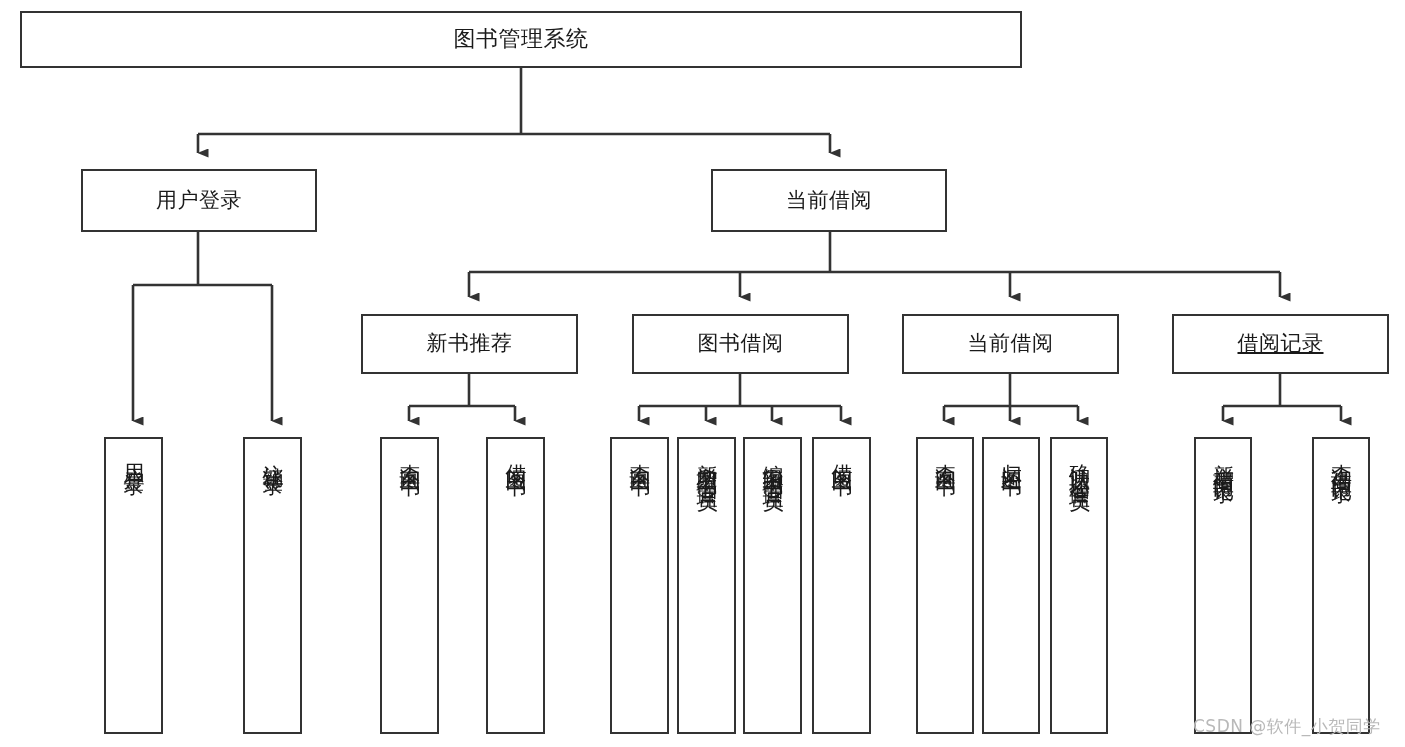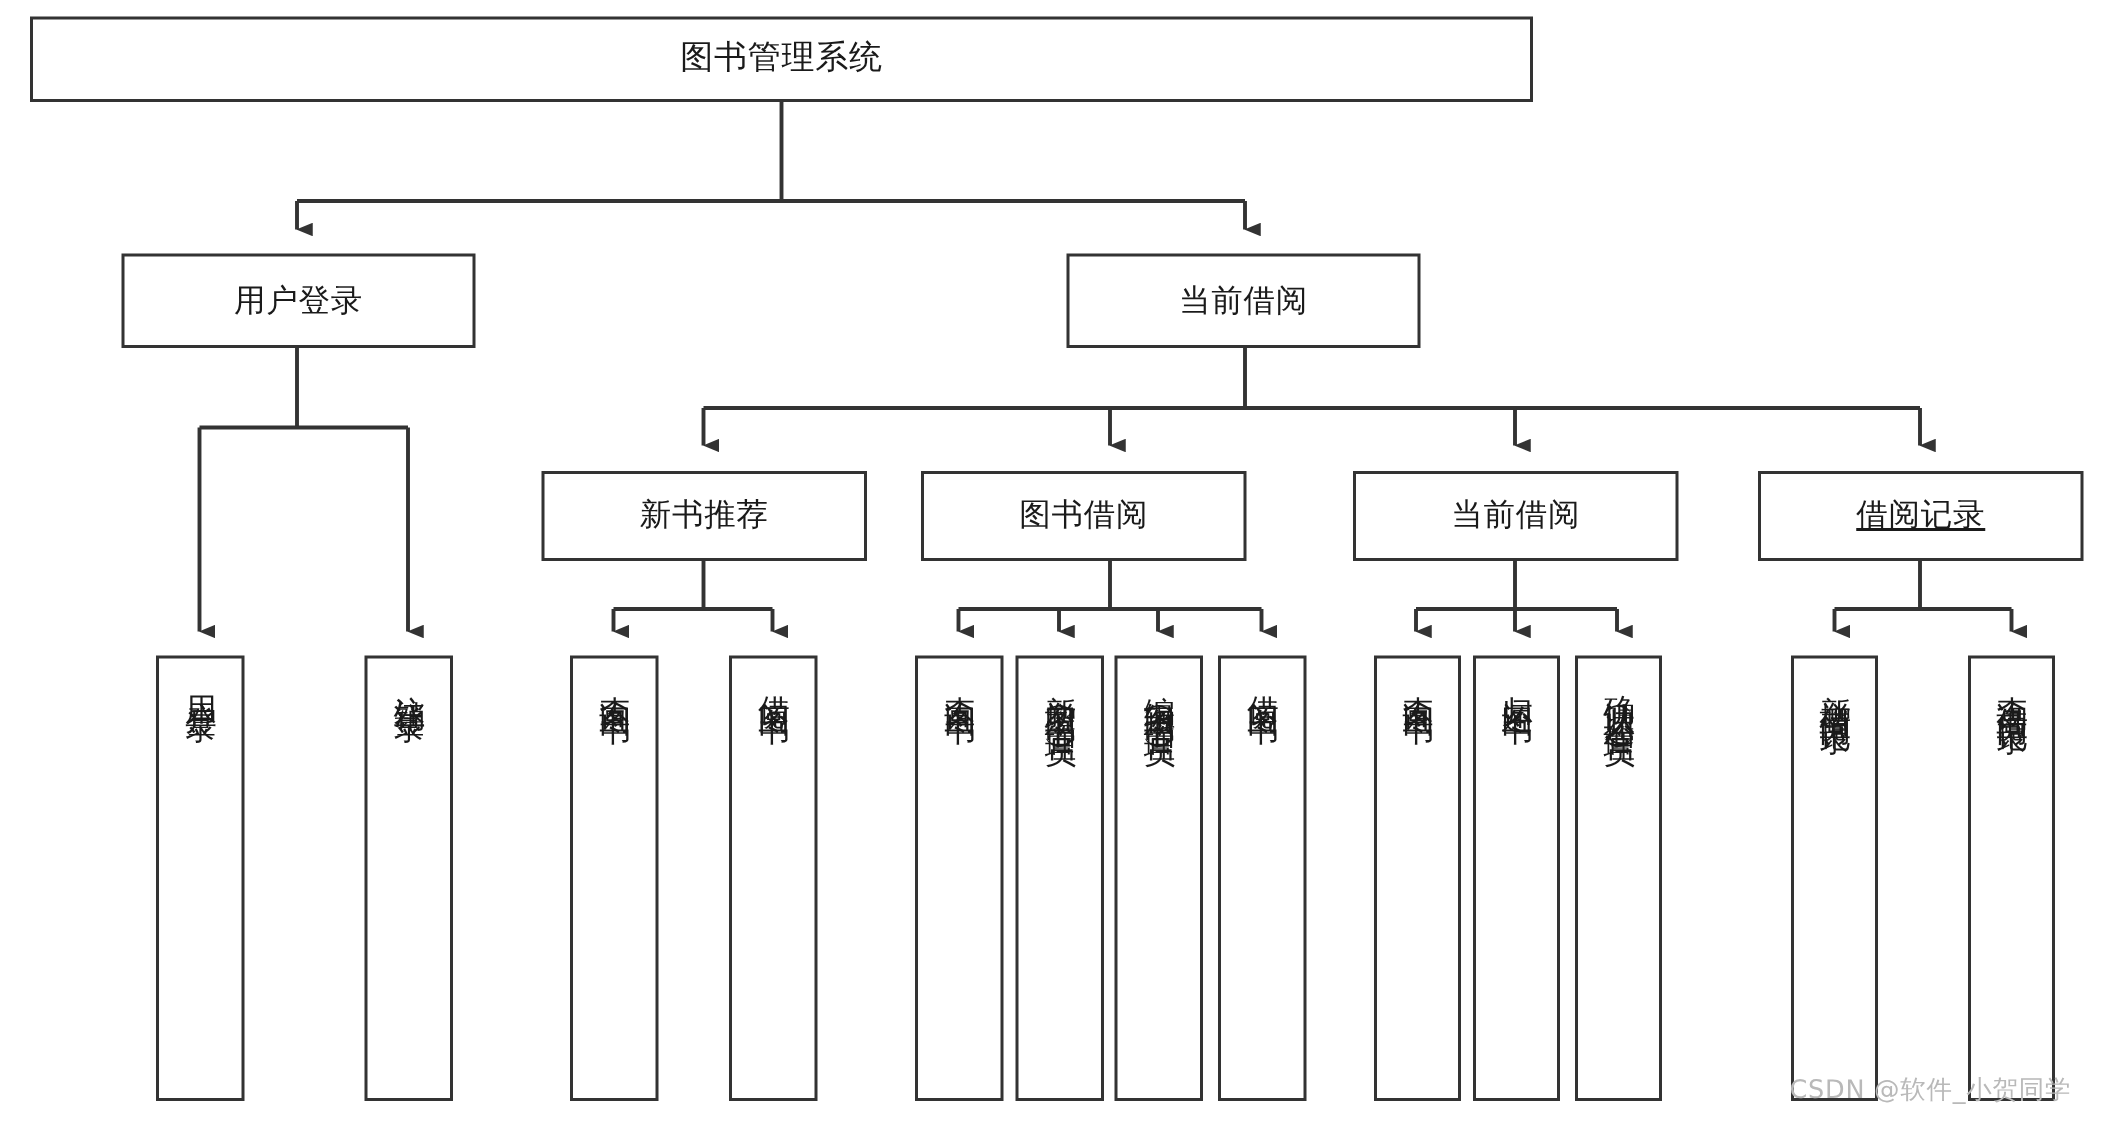--- a/index.html
+++ b/index.html
@@ -138,21 +138,21 @@
   </div>
 
   <div class="node horizontal" style="left:711px; top:169px; width:236px; height:63px;">
     <span class="node-label">当前借阅</span>
   </div>
 
   <div class="node horizontal" style="left:361px; top:314px; width:217px; height:60px;">
     <span class="node-label">新书推荐</span>
   </div>
 
-  <div class="node horizontal" style="left:614px; top:314px; width:217px; height:60px;">
+  <div class="node horizontal" style="left:632px; top:314px; width:217px; height:60px;">
     <span class="node-label">图书借阅</span>
   </div>
 
   <div class="node horizontal" style="left:902px; top:314px; width:217px; height:60px;">
     <span class="node-label">当前借阅</span>
   </div>
 
   <div class="node horizontal" style="left:1172px; top:314px; width:217px; height:60px;text-decoration:underline;">
     <span class="node-label">借阅记录</span>
   </div>

